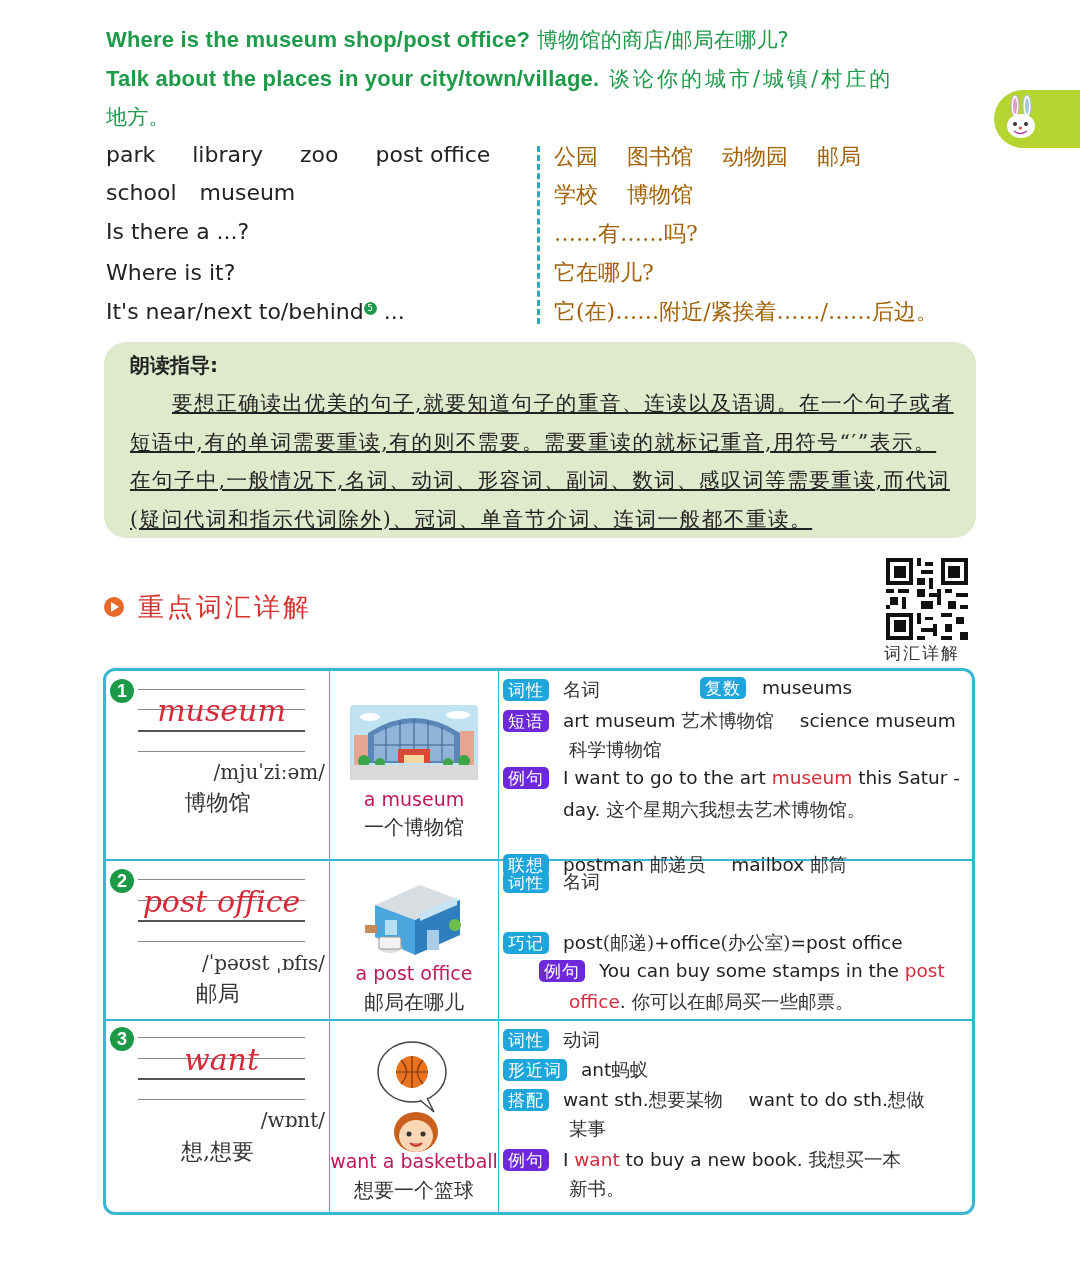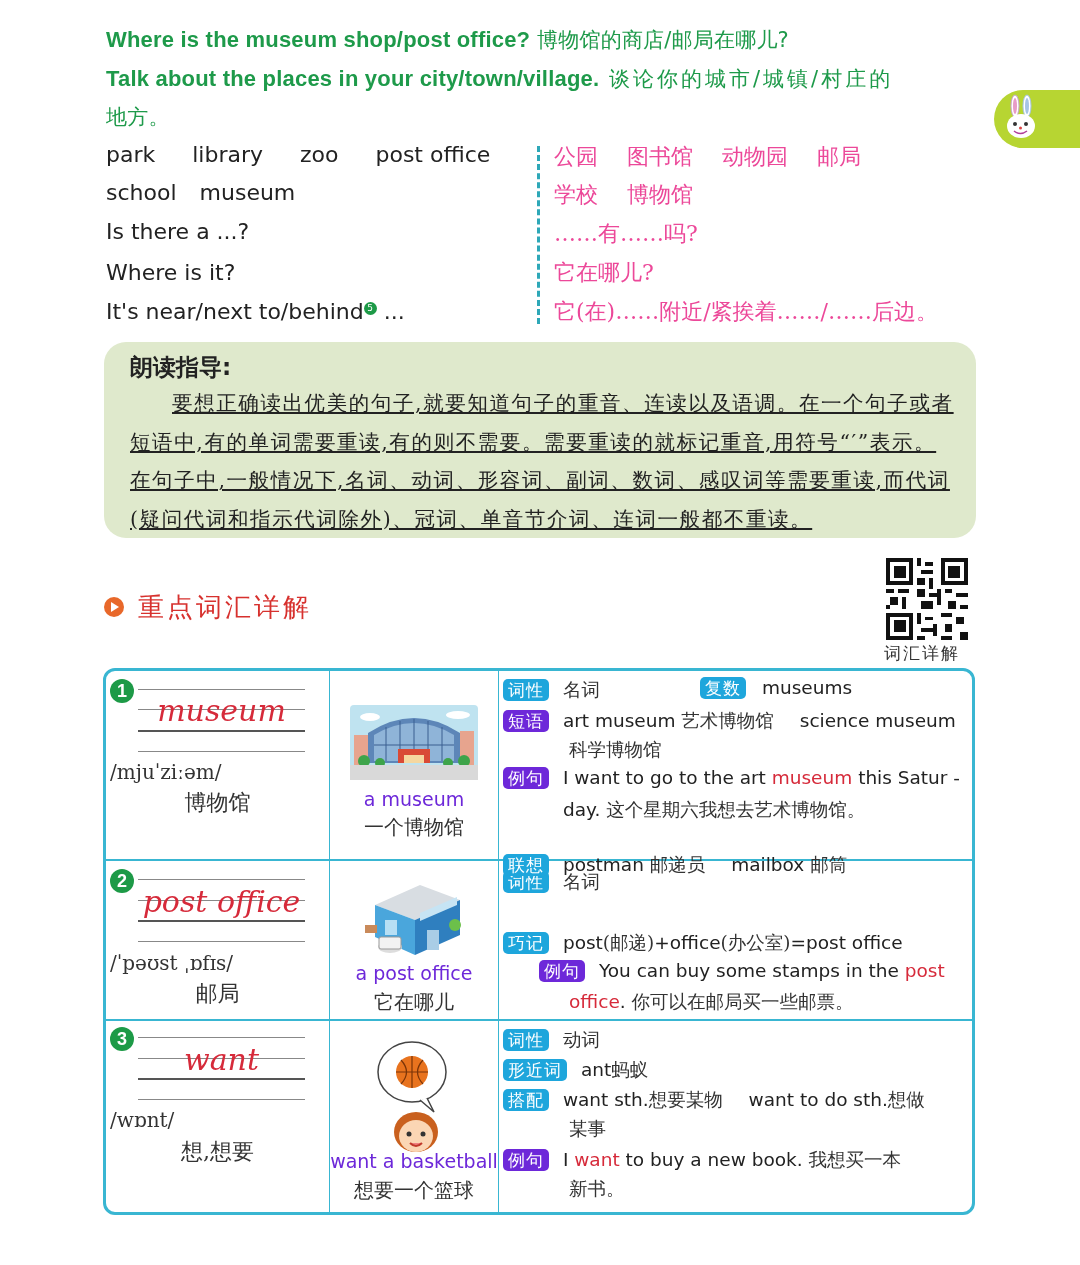--- a/index.html
+++ b/index.html
@@ -13,28 +13,28 @@
     letter-spacing:0.2px; white-space:nowrap;
   }
   .green-line .cn { font-weight:normal; font-family:"DejaVu Sans", sans-serif; font-size:21px; }
   .tab-green {
     left:994px; top:90px; width:86px; height:58px; background:#b7d532;
     border-radius:29px 0 0 29px;
   }
   .bunny { left:1000px; top:94px; width:44px; height:48px; }
 
   .vocab-en { font-family:"DejaVu Sans", sans-serif; font-size:22px; color:#222; white-space:nowrap; }
-  .vocab-cn { font-family:"DejaVu Serif", serif; font-size:22px; color:#ec4899; white-space:nowrap; }
+  .vocab-cn { font-family:"DejaVu Serif", serif; font-size:22px; color:#a16207; white-space:nowrap; }
   .dash-sep { left:537px; top:146px; width:0; height:178px; border-left:3px dashed #2ea8b8; }
 
   .guide-box {
     left:104px; top:342px; width:872px; height:196px; background:#dfe9cc;
     border-radius:22px;
   }
-  .guide-title { left:130px; top:352px; font-size:23px; font-weight:bold; color:#222; font-family:"DejaVu Sans", sans-serif; }
+  .guide-title { left:130px; top:352px; font-size:20px; font-weight:bold; color:#222; font-family:"DejaVu Sans", sans-serif; }
   .guide-text {
     left:130px; top:384px; width:826px; font-family:"DejaVu Serif", serif; font-size:20.5px;
     line-height:38.5px; color:#222; text-indent:42px; letter-spacing:1.6px;text-decoration:underline;
   }
 
   .sec-title { left:138px; top:590px; font-size:26px; color:#d7312e; letter-spacing:3px; font-family:"DejaVu Sans", sans-serif; }
   .play-icon { left:104px; top:597px; width:20px; height:20px; border-radius:50%; background:#e8682a; }
   .play-icon::after {
     content:""; position:absolute; left:7px; top:5px; border-left:8px solid #fff;
     border-top:5px solid transparent; border-bottom:5px solid transparent;
@@ -53,23 +53,23 @@
     width:24px; height:24px; border-radius:50%; background:#1d9a47; color:#fff;
     font-family:"Liberation Sans", sans-serif; font-weight:bold; font-size:18px;
     display:flex; align-items:center; justify-content:center;
   }
   .rule { height:1px; background:#888; }
   .rule.dark { height:2px; background:#555; }
   .script-word {
     font-family:"DejaVu Serif", serif; font-style:italic; color:#d62a3a; font-size:34px;
     white-space:nowrap; text-align:center;
   }
-  .phon { font-family:"DejaVu Serif", serif; font-size:20px; color:#333; text-align:left; white-space:nowrap; }
+  .phon { font-family:"DejaVu Serif", serif; font-size:20px; color:#333; text-align:right; white-space:nowrap; }
   .meaning { font-family:"DejaVu Serif", serif; font-size:22px; color:#333; text-align:center; white-space:nowrap; }
-  .pic-cap-en { font-family:"DejaVu Sans", sans-serif; font-size:19px; color:#6d28d9; text-align:center; white-space:nowrap; }
+  .pic-cap-en { font-family:"DejaVu Sans", sans-serif; font-size:19px; color:#be185d; text-align:center; white-space:nowrap; }
   .pic-cap-cn { font-family:"DejaVu Serif", serif; font-size:20px; color:#333; text-align:center; white-space:nowrap; }
 
   .tag {
     display:inline-block; color:#fff; font-family:"DejaVu Sans", sans-serif; font-size:17px;
     padding:0 5px; border-radius:5px; line-height:22px; height:22px; letter-spacing:1px;
   }
   .tag.blue { background:#1ea6dc; }
   .tag.green { background:#6d28d9; }
   .detail { font-family:"DejaVu Sans", sans-serif; font-size:18.5px; color:#222; white-space:nowrap; }
   .detail .cn { font-family:"DejaVu Serif", serif; color:#333; }
@@ -278,21 +278,21 @@
     <polygon points="50,45 95,25 95,60 50,80" fill="#2f7fbf"></polygon>
     <polygon points="55,38 92,22 92,30 55,46" fill="#c6e4f4"></polygon>
     <rect x="20" y="45" width="12" height="15" fill="#b7dff4"></rect>
     <rect x="62" y="55" width="12" height="20" fill="#a9cde6"></rect>
     <ellipse cx="25" cy="72" rx="12" ry="6" fill="#ddd"></ellipse>
     <rect x="14" y="62" width="22" height="12" rx="2" fill="#f2f2f2" stroke="#999"></rect>
     <circle cx="90" cy="50" r="6" fill="#6cc04a"></circle>
     <rect x="0" y="50" width="12" height="8" fill="#c98a5a"></rect>
   </svg>
   <div class="abs pic-cap-en" style="left:332px; top:962px; width:164px;">a post office</div>
-  <div class="abs pic-cap-cn" style="left:332px; top:989px; width:164px;">它在哪儿</div>
+  <div class="abs pic-cap-cn" style="left:332px; top:989px; width:164px;">邮局在哪儿</div>
 
   <div class="abs detail" style="left:503px; top:869px;">
     <span class="tag blue">词性</span>
     <span class="cn" style="margin-left:8px">名词</span>
   </div>
   <div class="abs detail" style="left:503px; top:852px;">
     <span class="tag blue">联想</span>
     <span style="margin-left:8px">postman</span><span class="cn"> 邮递员</span>
     <span style="margin-left:20px">mailbox</span><span class="cn"> 邮筒</span>
   </div>

